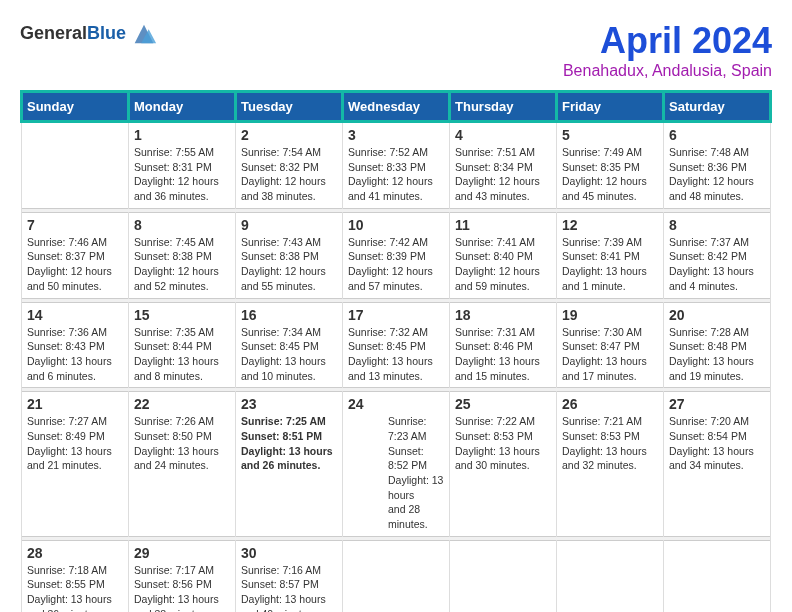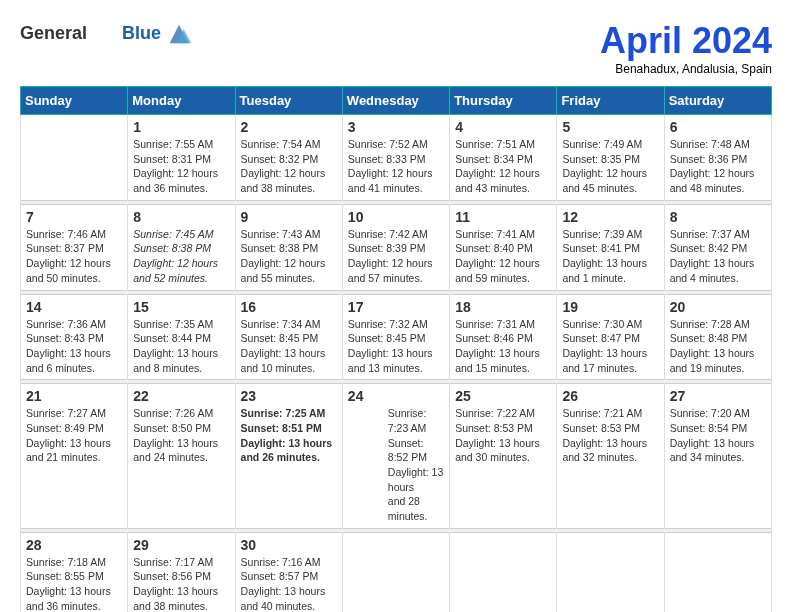--- a/index.html
+++ b/index.html
@@ -27,52 +27,51 @@
     }
     .logo-general {
       font-size: 18px;
       font-weight: bold;
       color: #333;
     }
     .logo-blue {
       font-size: 18px;
       font-weight: bold;
       color: #1a5fa8;
-      margin-left: 35px;
     }
     .logo-icon {
       width: 28px;
       height: 28px;
       margin-left: 4px;
     }
     .title-area {
       text-align: right;
     }
     .month-title {
       font-size: 36px;
       font-weight: bold;
       color: #1d4ed8;
     }
     .location-title {
-      font-size: 12px;
-      color: #000000;
+      font-size: 16px;
+      color: #a21caf;
     }
     table {
       width: 100%;
       border-collapse: collapse;
       font-size: 11px;
     }
     thead tr th {
       background-color: #1a5fa8;
       color: #fff;
       padding: 6px 4px;
       text-align: left;
       font-size: 13px;
       font-weight: bold;
-      border: 1px solid #14b8a6;
+      border: 3px solid #14b8a6;
     }
     tbody tr {
       border-bottom: 1px solid #ccc;
     }
     tbody tr td {
       vertical-align: top;
       padding: 4px 5px;
       border-right: 1px solid #ddd;
       border-left: 1px solid #ddd;
       min-height: 80px;
@@ -185,21 +184,21 @@
       <tr class="week-row">
         <td>
           <span class="day-num">7</span>
           <div class="day-info" style="white-space: pre-line;">Sunrise: 7:46 AM
 Sunset: 8:37 PM
 Daylight: 12 hours
 and 50 minutes.</div>
         </td>
         <td>
           <span class="day-num">8</span>
-          <div class="day-info" style="white-space: pre-line; font-style: italic;">Sunrise: 7:45 AM
+          <div class="day-info" style="white-space: pre-line;">Sunrise: 7:45 AM
 Sunset: 8:38 PM
 Daylight: 12 hours
 and 52 minutes.</div>
         </td>
         <td>
           <span class="day-num">9</span>
           <div class="day-info" style="white-space: pre-line;">Sunrise: 7:43 AM
 Sunset: 8:38 PM
 Daylight: 12 hours
 and 55 minutes.</div>

